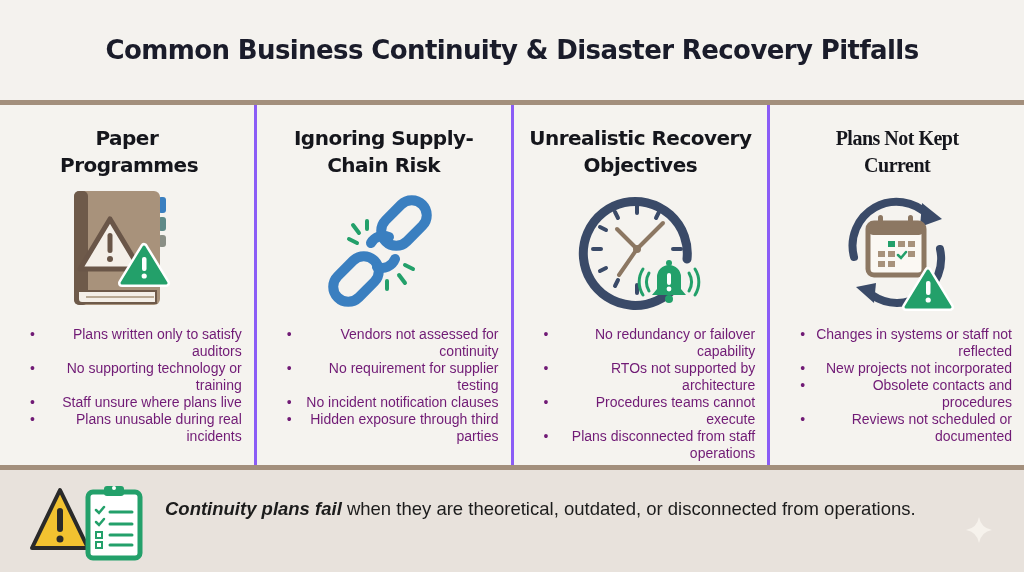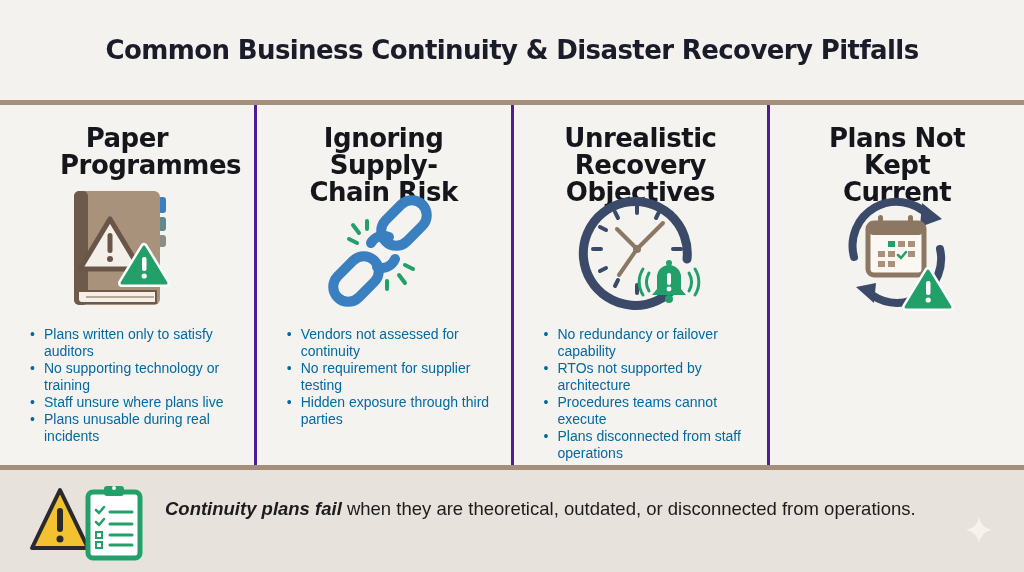--- a/index.html
+++ b/index.html
@@ -27,40 +27,40 @@
       background: #a38f7c;
     }
     .columns {
       position: absolute; left: 0; top: 105px; width: 1024px; height: 360px;
       display: flex;
     }
     .col {
       flex: 1; position: relative;
       background: #f5f3ef;
     }
-    .col + .col { border-left: 3px solid #4c1d95; }
+    .col + .col { border-left: 3px solid #8b5cf6; }
     .col-title {
       position: absolute; left: 0; right: 0; top: 20px;
       text-align: center;
       font-family: "DejaVu Sans", sans-serif;
-      font-weight: bold; font-size: 26px; line-height: 27px;
+      font-weight: bold; font-size: 20px; line-height: 27px;
       letter-spacing: -0.5px;
       color: #15161c;
       padding: 0 6px;
     }
     .icon-wrap {
       position: absolute; left: 50%; top: 82px; width: 130px; height: 130px;
       transform: translateX(-50%);
     }
     .icon-wrap svg { width: 130px; height: 130px; display: block; }
     .bullets {
       position: absolute; left: 30px; right: 12px; top: 221px;
       list-style: none;
       font-family: "Liberation Sans", sans-serif;
-      font-size: 14px; line-height: 17px; color: #0369a1;
+      font-size: 14px; line-height: 17px; color: #701a75; text-align: right;
     }
     .bullets li { position: relative; padding-left: 14px; }
     .bullets li::before {
       content: "•"; position: absolute; left: 0; top: 0;
     }
     .bottom-rule {
       position: absolute; left: 0; top: 465px; width: 1024px; height: 5px;
       background: #a38f7c;
     }
     .footer {
@@ -143,20 +143,21 @@
           <line x1="48" y1="34" x2="48" y2="42"></line>
           <line x1="86" y1="78" x2="94" y2="82"></line>
           <line x1="80" y1="88" x2="86" y2="96"></line>
           <line x1="68" y1="94" x2="68" y2="102"></line>
         </g>
       </svg>
     </div>
     <ul class="bullets">
       <li>Vendors not assessed for continuity</li>
       <li>No requirement for supplier testing</li>
+      <li>No incident notification clauses</li>
       <li>Hidden exposure through third parties</li>
     </ul>
   </div>
 
   <div class="col">
     <div class="col-title" style="padding:0 8px;">Unrealistic Recovery Objectives</div>
     <div class="icon-wrap">
       <svg viewBox="0 0 130 130">
         <path d="M100 100 A52 52 0 1 1 112 72" fill="none" stroke="#3a4a68" stroke-width="9" stroke-linecap="round"></path>
         <g stroke="#3a4a68" stroke-width="4" stroke-linecap="round">
@@ -192,21 +193,21 @@
     </div>
     <ul class="bullets">
       <li>No redundancy or failover capability</li>
       <li>RTOs not supported by architecture</li>
       <li>Procedures teams cannot execute</li>
       <li>Plans  disconnected from staff operations</li>
     </ul>
   </div>
 
   <div class="col">
-    <div class="col-title" style="padding:0 40px;">Plans Not Kept Current</div>
+    <div class="col-title" style="padding:0 40px;font-family:Liberation Serif, serif;">Plans Not Kept Current</div>
     <div class="icon-wrap">
       <svg viewBox="0 0 130 130">
 
         <g fill="none" stroke="#3a4a68" stroke-width="8" stroke-linecap="round">
           <path d="M22 70 A44 44 0 0 1 96 28"></path>
           <path d="M108 62 A44 44 0 0 1 40 108"></path>
         </g>
         <path d="M90 16 L110 32 L88 40 Z" fill="#3a4a68"></path>
         <path d="M44 96 L24 100 L42 116 Z" fill="#3a4a68"></path>
 
@@ -223,20 +224,26 @@
         <rect x="46" y="74" width="7" height="6" fill="#a8927b"></rect>
         <rect x="56" y="74" width="7" height="6" fill="#a8927b"></rect>
         <path d="M66 68 l3 3 l5 -6" fill="none" stroke="#23a06a" stroke-width="2.5" stroke-linecap="round"></path>
 
         <path d="M96 84 L118 120 H74 Z" fill="#fff" stroke="#fff" stroke-width="8" stroke-linejoin="round"></path>
         <path d="M96 84 L118 120 H74 Z" fill="#23a06a" stroke="#23a06a" stroke-width="3" stroke-linejoin="round"></path>
         <rect x="94" y="94" width="4.5" height="14" rx="2" fill="#fff"></rect>
         <circle cx="96.2" cy="113" r="2.6" fill="#fff"></circle>
       </svg>
     </div>
+    <ul class="bullets">
+      <li>Changes in systems or staff not reflected</li>
+      <li>New projects not incorporated</li>
+      <li>Obsolete contacts and procedures</li>
+      <li>Reviews not scheduled or documented</li>
+    </ul>
   </div>
 
 </div>
 
 <div class="bottom-rule"></div>
 
 <div class="footer">
   <div class="footer-icons">
     <svg viewBox="0 0 120 80">
       <g>

